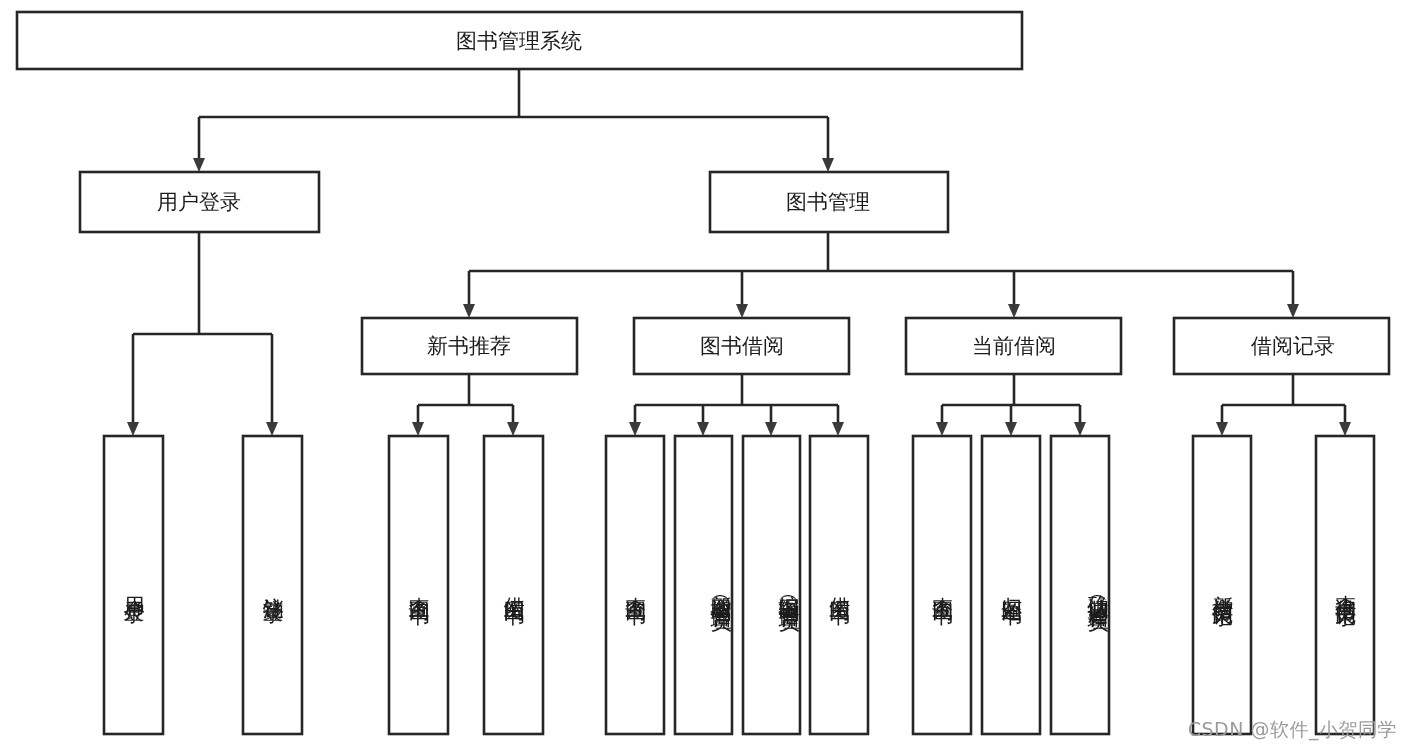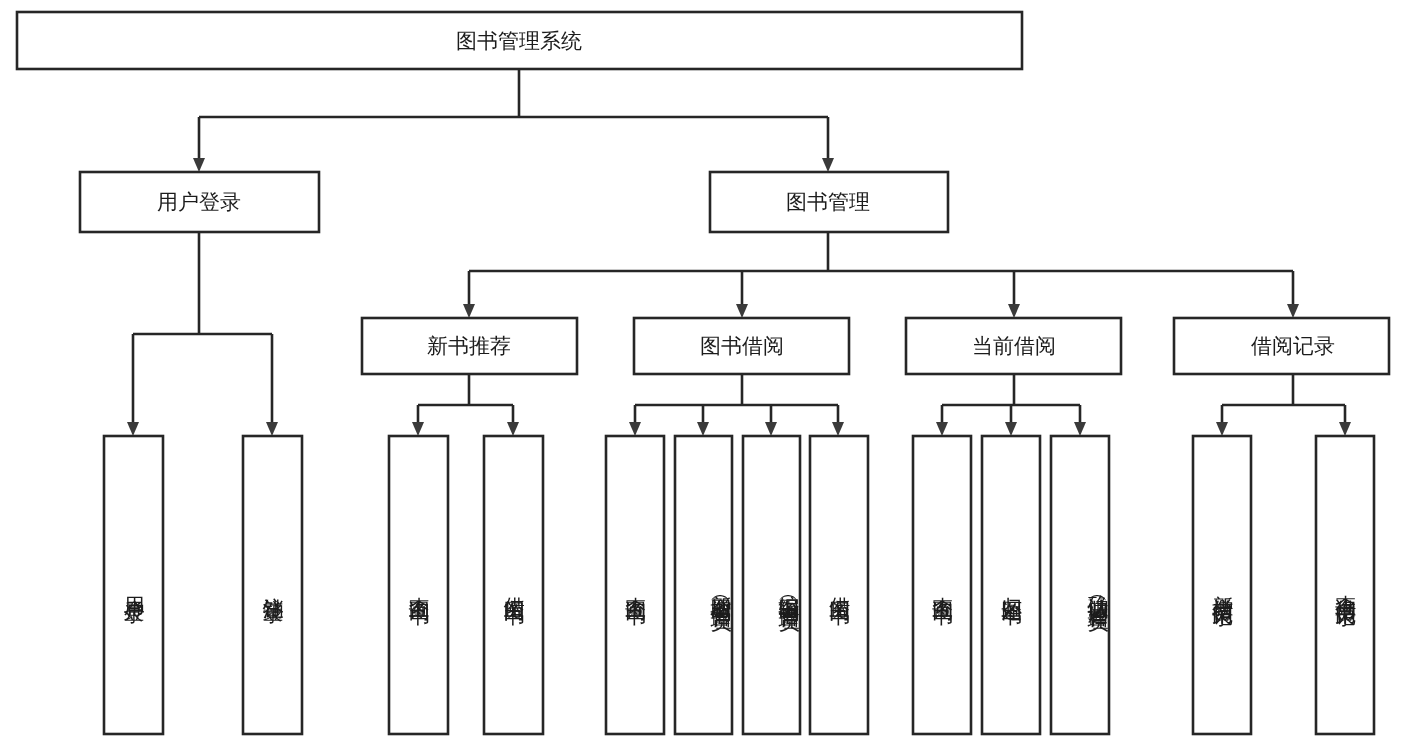--- a/index.html
+++ b/index.html
@@ -210,14 +210,15 @@
   <div class="vert-label" style="left:743px; top:436px; width:57px; height:298px; align-items:flex-start; padding-top:8px; box-sizing:border-box;">编辑图书（管理员）</div>
   <div class="vert-label" style="left:810px; top:436px; width:58px; height:298px;">借阅图书</div>
 
   <div class="vert-label" style="left:913px; top:436px; width:58px; height:298px;">查询图书</div>
   <div class="vert-label" style="left:982px; top:436px; width:58px; height:298px;">归还图书</div>
   <div class="vert-label" style="left:1051px; top:436px; width:58px; height:298px; align-items:flex-start; padding-top:8px; box-sizing:border-box;">确认归还（管理员）</div>
 
   <div class="vert-label" style="left:1193px; top:436px; width:58px; height:298px;">新增借阅记录</div>
   <div class="vert-label" style="left:1316px; top:436px; width:58px; height:298px;">查询借阅记录</div>
 
+  <div class="watermark">CSDN @软件_小贺同学</div>
 
 </div>
 
 </body></html>

